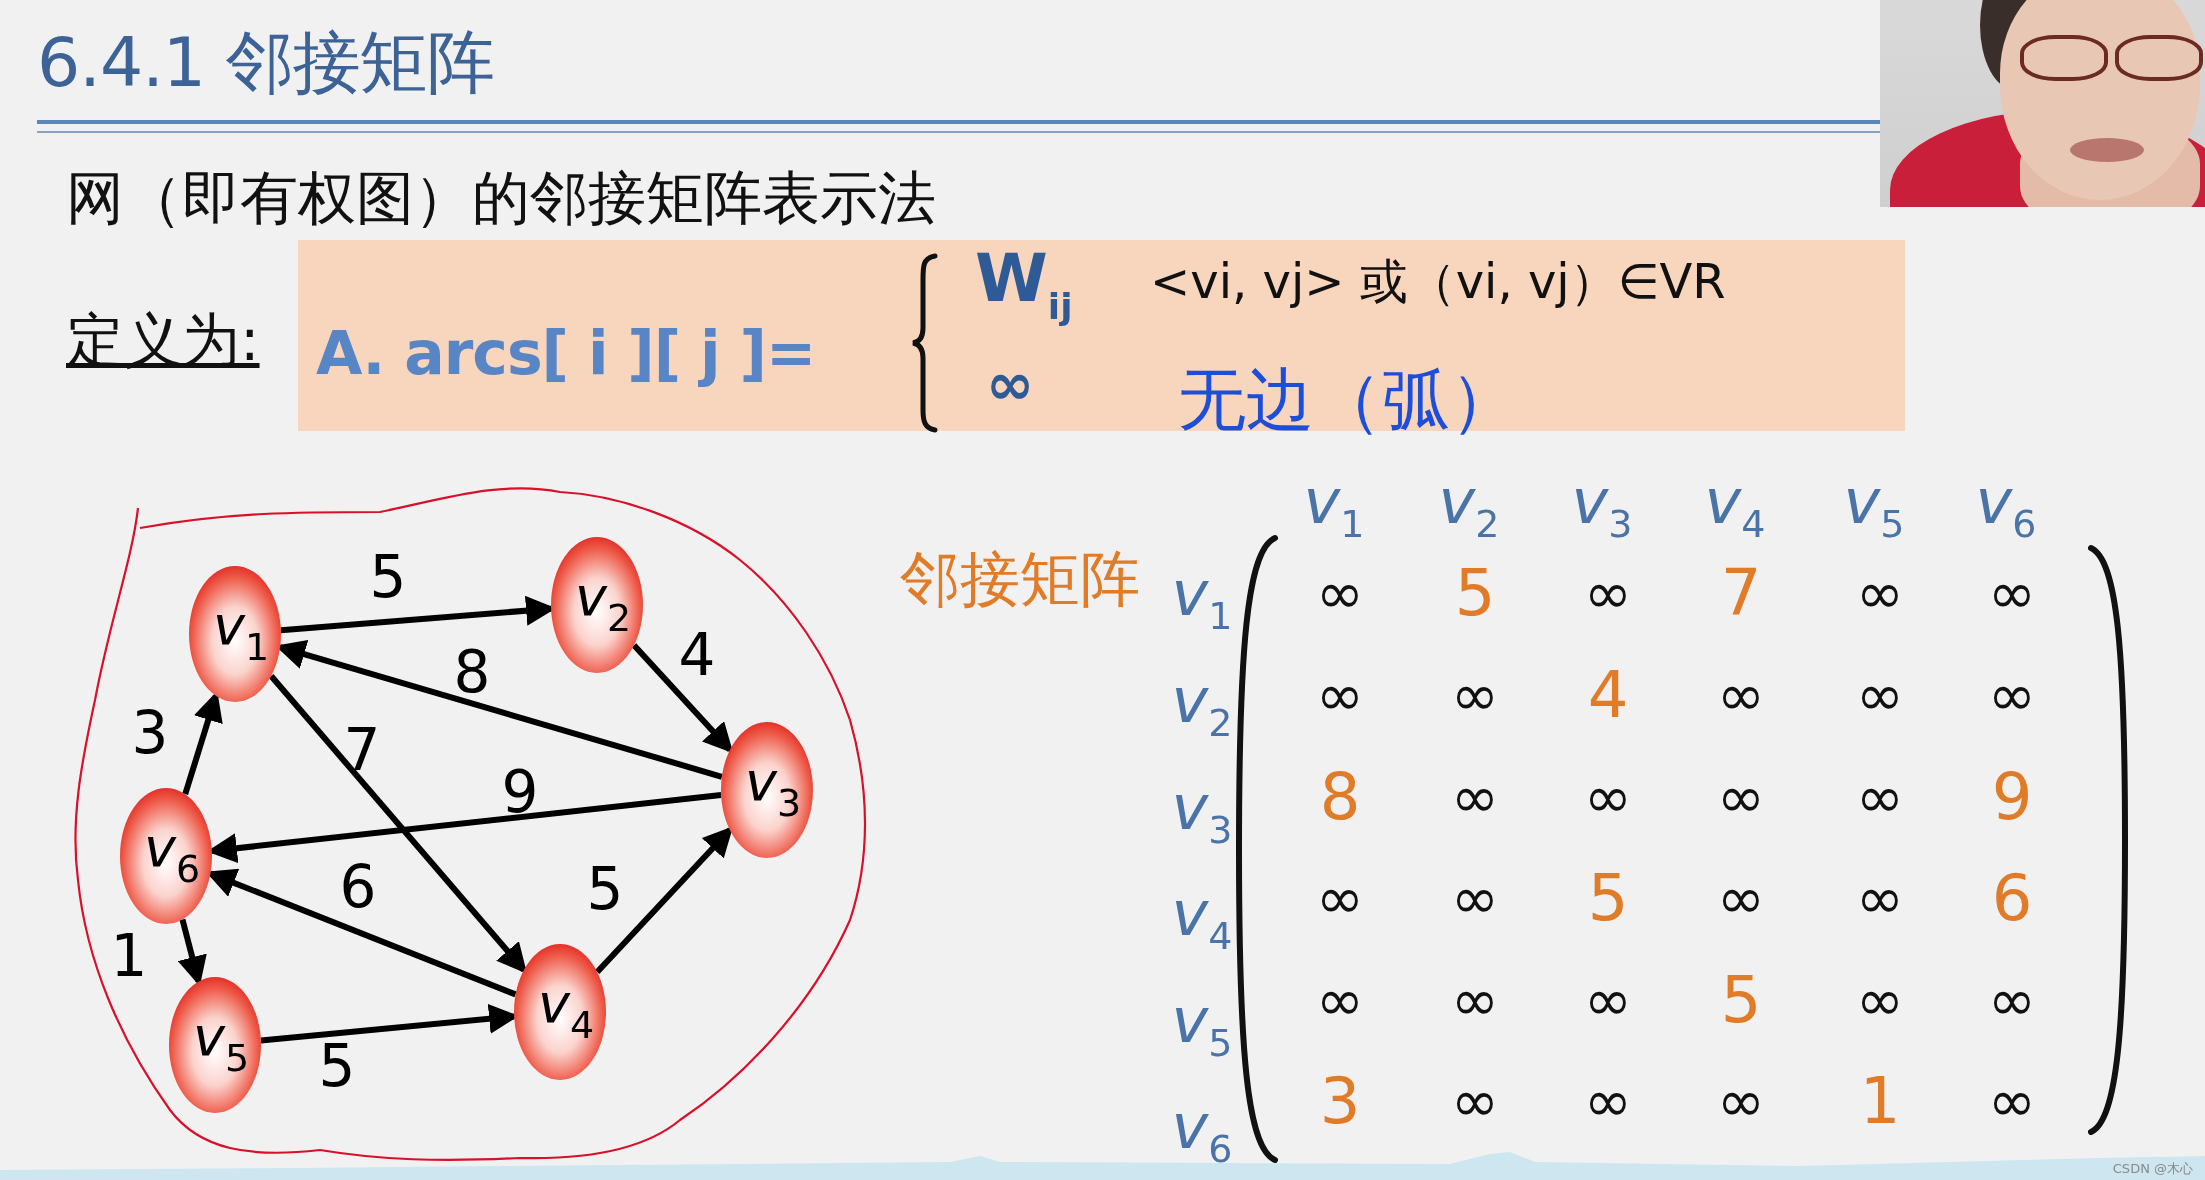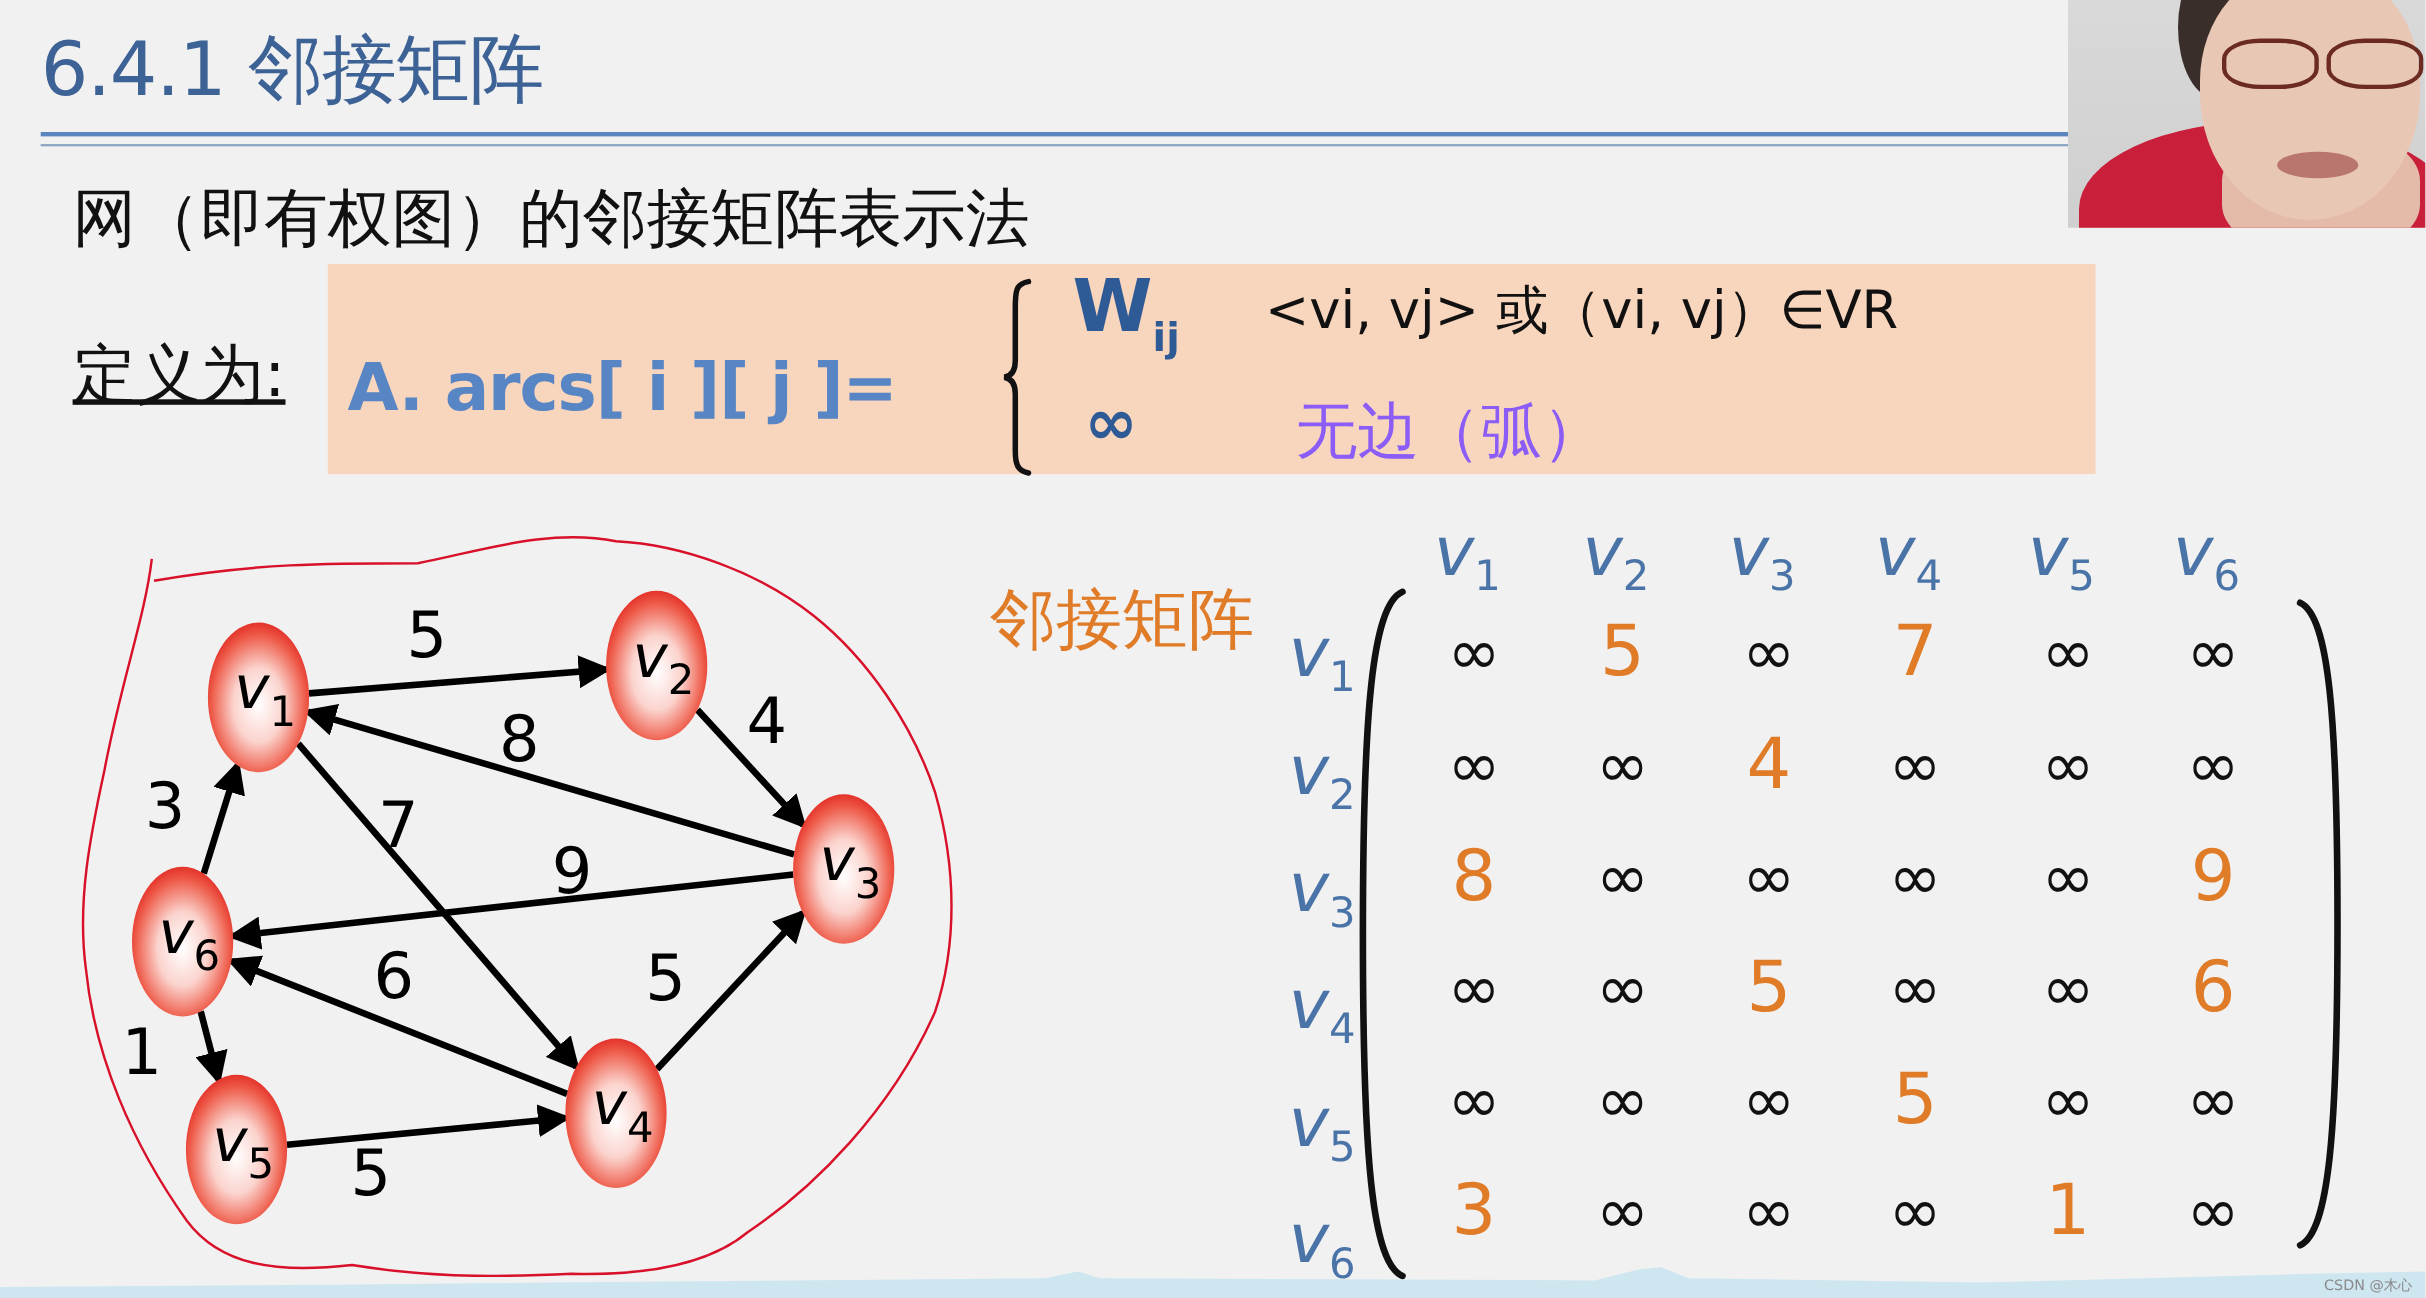--- a/index.html
+++ b/index.html
@@ -63,25 +63,25 @@
     white-space:nowrap;
   }
   .wij sub { font-size:36px; vertical-align:-18px; }
   .inf-def {
     left:986px; top:350px; font-size:58px; font-weight:bold; color:#2e5a96;
   }
   .case1 {
     left:1150px; top:250px; font-size:48px; color:#111; white-space:nowrap;
   }
   .case2 {
-    left:1178px; top:355px; font-size:56px; color:#8b5cf6; white-space:nowrap;font-family:Liberation Serif, serif;
+    left:1178px; top:355px; font-size:68px; color:#1d4ed8; white-space:nowrap;font-family:Liberation Serif, serif;
   }
   .graph { left:0; top:0; }
   .matrix-label {
-    left:900px; top:524px; font-size:60px; color:#e07b28; white-space:nowrap;
+    left:900px; top:540px; font-size:60px; color:#e07b28; white-space:nowrap;
   }
   .vlab {
     position:absolute; font-style:italic; color:#4a74a8; font-size:62px;
     transform:translate(-50%,-50%); white-space:nowrap;
   }
   .vlab sub { font-size:38px; vertical-align:-14px; font-style:normal; }
   .cell {
     position:absolute; transform:translate(-50%,-50%); font-size:58px;
     color:#111; white-space:nowrap;
   }

